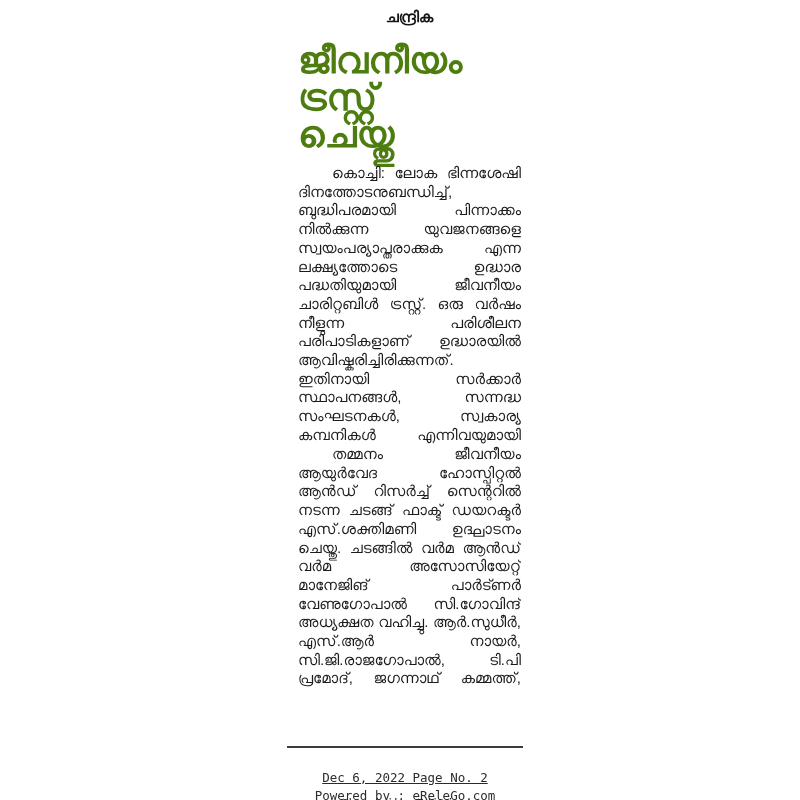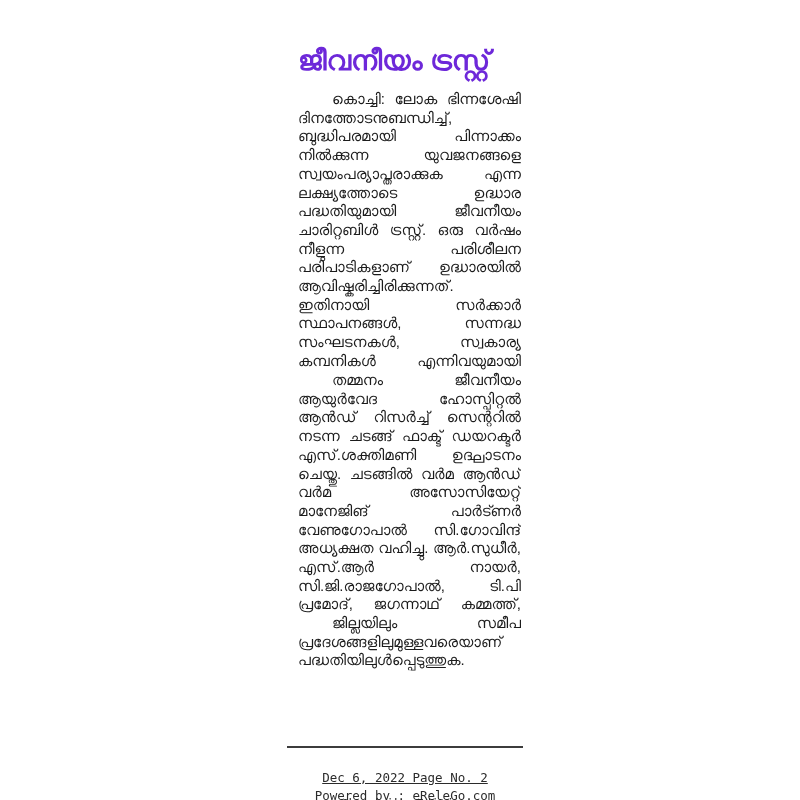--- a/index.html
+++ b/index.html
@@ -27,24 +27,24 @@
   }
   .article {
     position: absolute;
     left: 298px;
     top: 42px;
     width: 223px;
     color: #1c1c1c;
   }
   .headline {
     margin: 0 0 11px 0;
-    font-size: 28px;
+    font-size: 37px;
     line-height: 37px;
     font-weight: bold;
-    color: #6d28d9;
+    color: #4d7c0f;
   }
   .headline .hl-line { display: block; }
   .para {
     margin: 0;
     font-size: 15px;
     line-height: 18.7px;
     text-align: justify;
     text-indent: 34px;
     overflow: hidden;
     word-break: break-word;
@@ -73,32 +73,33 @@
   }
   .footer-edition { top: 796px; }
   .footer-date    { top: 770px; text-decoration: underline; }
   .footer-powered { top: 788px; }
 </style>
 </head>
 <body>
 
 <div class="page">
 
+  <div class="masthead">ചന്ദ്രിക</div>
 
   <div class="article">
 
     <h1 class="headline">
       <span class="hl-line">ജീവനീയം ട്രസ്റ്റ്</span>
+      <span class="hl-line">ചെയ്തു</span>
     </h1>
 
     <p class="para para-1">കൊച്ചി: ലോക ഭിന്നശേഷി ദിനത്തോടനുബന്ധിച്ച്, ബുദ്ധിപരമായി പിന്നാക്കം നിൽക്കുന്ന യുവജനങ്ങളെ സ്വയംപര്യാപ്തരാക്കുക എന്ന ലക്ഷ്യത്തോടെ ഉദ്ധാര പദ്ധതിയുമായി ജീവനീയം ചാരിറ്റബിൾ ട്രസ്റ്റ്. ഒരു വർഷം നീളുന്ന പരിശീലന പരിപാടികളാണ് ഉദ്ധാരയിൽ ആവിഷ്കരിച്ചിരിക്കുന്നത്. ഇതിനായി സർക്കാർ സ്ഥാപനങ്ങൾ, സന്നദ്ധ സംഘടനകൾ, സ്വകാര്യ കമ്പനികൾ എന്നിവയുമായി കൈകോർക്കും.</p>
 
     <p class="para para-2">തമ്മനം ജീവനീയം ആയുർവേദ ഹോസ്പിറ്റൽ ആൻഡ് റിസർച്ച് സെന്ററിൽ നടന്ന ചടങ്ങ് ഫാക്ട് ഡയറക്ടർ എസ്.ശക്തിമണി ഉദ്ഘാടനം ചെയ്തു. ചടങ്ങിൽ വർമ ആൻഡ് വർമ അസോസിയേറ്റ് മാനേജിങ് പാർട്ണർ വേണുഗോപാൽ സി.ഗോവിന്ദ് അധ്യക്ഷത വഹിച്ചു. ആർ.സുധീർ, എസ്.ആർ നായർ, സി.ജി.രാജഗോപാൽ, ടി.പി പ്രമോദ്, ജഗന്നാഥ് കമ്മത്ത്, വൈഷ്ണവി ശിവ തുടങ്ങിയവർ സംസാരിച്ചു.</p>
 
-    <p class="para para-3">ജില്ലയിലും സമീപ പ്രദേശങ്ങളിലുമുള്ളവരെയാണ് പദ്ധതിയിലുൾപ്പെടുത്തുക.</p>
 
   </div>
 
   <div class="footer-rule"></div>
 
   <div class="footer-line footer-edition">Chandrika Edition</div>
 
   <div class="footer-line footer-date">Dec 6, 2022 Page No. 2</div>
 
   <div class="footer-line footer-powered">Powered by : eReleGo.com</div>

